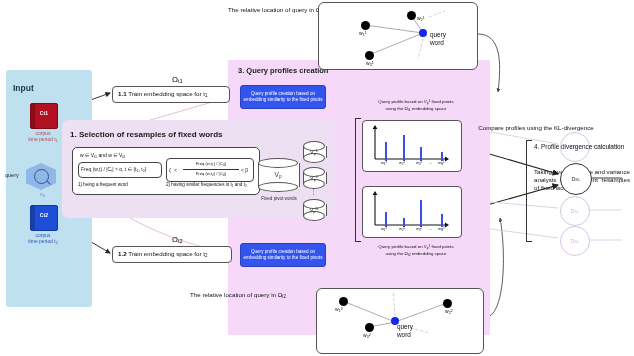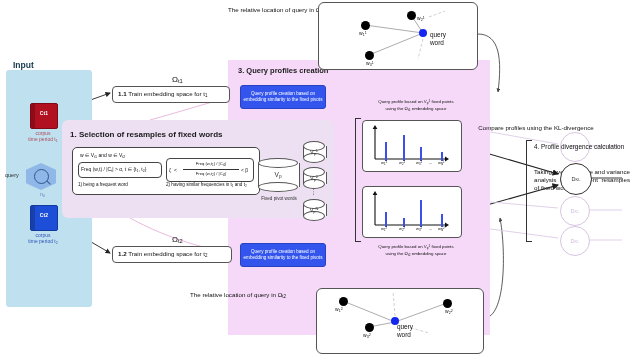--- a/index.html
+++ b/index.html
@@ -4,21 +4,21 @@
 <style>
   html,body{margin:0;padding:0;background:#ffffff;}
   body{width:634px;height:356px;position:relative;overflow:hidden;
        font-family:"Liberation Sans","DejaVu Sans",sans-serif;
        color:#1a1a1a;-webkit-font-smoothing:antialiased;}
   .abs{position:absolute;}
   svg.layer{position:absolute;left:0;top:0;width:634px;height:356px;pointer-events:none;}
 
   
   #input-panel{left:6px;top:70px;width:86px;height:237px;background:#bfe0ef;border-radius:3px;}
-  #input-title{left:13px;top:60px;font-size:8.5px;font-weight:bold;color:#15384d;}
+  #input-title{left:13px;top:83px;font-size:8.5px;font-weight:bold;color:#15384d;}
   .corpus-book{width:26px;height:24px;border-radius:2px;}
   #corpus1-icon{left:30px;top:103px;background:#b01020;border:1.6px solid #7d0a16;
       box-shadow:inset 4px 0 0 0 #8c0c18;}
   #corpus2-icon{left:30px;top:205px;background:#1d4ed8;border:1.6px solid #123a9e;
       box-shadow:inset 4px 0 0 0 #1740ad;}
   .corpus-book-label{position:absolute;left:0;top:6px;width:26px;text-align:center;
       font-size:5px;color:#fff;font-weight:bold;letter-spacing:.2px;}
   .corpus-cap{width:74px;text-align:center;font-size:5px;line-height:6.4px;color:#b04a5a;}
   #corpus1-caption{left:6px;top:130px;}
   #corpus2-caption{left:6px;top:232px;color:#2f55b8;}

